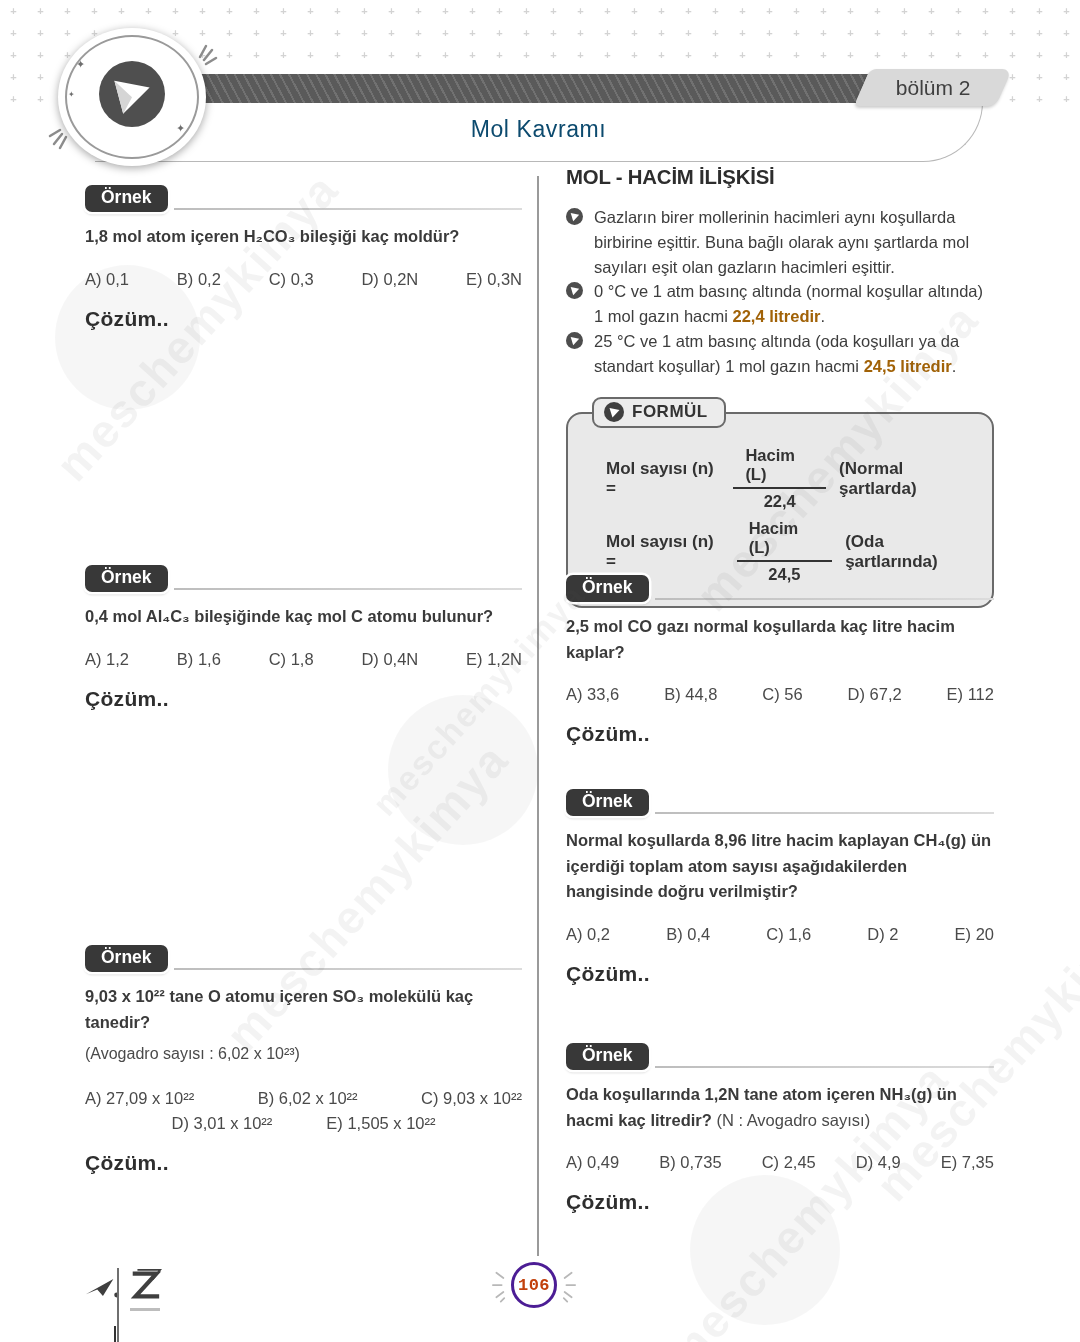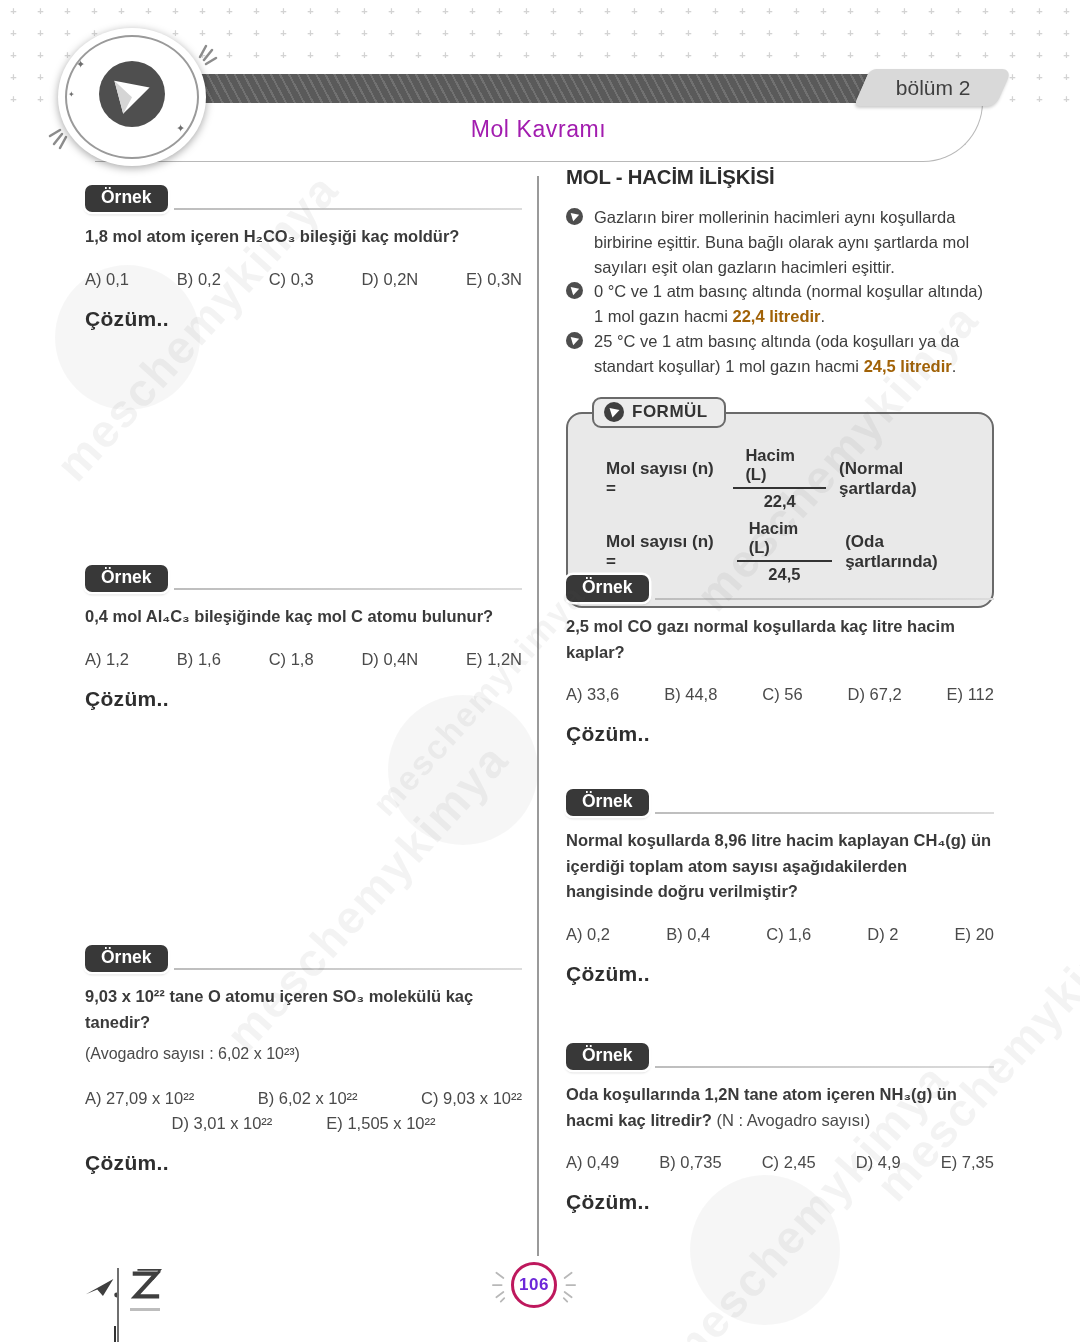--- a/index.html
+++ b/index.html
@@ -10,21 +10,21 @@
   
   .dots { position:absolute; top:0; left:0; width:1080px; height:110px; overflow:hidden;
           display:flex; flex-wrap:wrap; align-content:flex-start; z-index:0; }
   .dots span { width:27px; height:22px; color:#d3d3d3; font-size:11px; line-height:22px;
                text-align:center; font-weight:bold; }
 
   
   .title-band { position:absolute; left:95px; top:100px; width:888px; height:62px; background:#fff;
                 border-bottom:1.5px solid #b8b8b8; border-right:1.5px solid #b8b8b8;
                 border-bottom-right-radius:60px; z-index:1; text-align:center; }
-  .title-band .pt { display:inline-block; margin-top:16px; font-size:23px; color:#a21caf; letter-spacing:.6px; }
+  .title-band .pt { display:inline-block; margin-top:16px; font-size:23px; color:#0c4a6e; letter-spacing:.6px; }
   .banner-bar { position:absolute; left:140px; top:74px; width:728px; height:29px; z-index:2;
                 background:repeating-linear-gradient(62deg, rgba(255,255,255,.14) 0 2px, rgba(0,0,0,0) 2px 8px), #5a5a5a;
                 box-shadow:0 3px 4px rgba(0,0,0,.18);
                 clip-path:polygon(0 0,100% 0,calc(100% - 12px) 100%,0 100%); }
   .chapter-tab { position:absolute; left:862px; top:69px; width:142px; height:37px; z-index:2;
                  background:#d9d9d9; transform:skewX(-24deg); border-radius:6px 10px 8px 6px;
                  box-shadow:0 2px 3px rgba(0,0,0,.2); display:flex; align-items:center; justify-content:center; }
   .chapter-tab .ct { transform:skewX(24deg); font-size:21px; color:#3f3f3f; }
 
   
@@ -79,23 +79,23 @@
         transform:rotate(-48deg); letter-spacing:2px; white-space:nowrap; z-index:5; pointer-events:none; }
   .wm.small { font-size:34px; }
   .wm-circle { position:absolute; border-radius:50%; background:rgba(0,0,0,.035); z-index:0; pointer-events:none; }
 
   
   .footer-vline { position:absolute; left:117px; top:1268px; width:1.5px; height:74px; background:#6f6f6f; z-index:2; }
   .plane { position:absolute; left:84px; top:1274px; z-index:2; }
   .zlogo { position:absolute; left:128px; top:1268px; z-index:2; }
   .zlogo .zbar { width:30px; height:3px; background:#bdbdbd; margin:2px auto 0; }
   .page-badge { position:absolute; left:492px; top:1262px; display:flex; align-items:center; gap:5px; z-index:2; }
-  .pn-circle { width:46px; height:46px; border:3px solid #be185d; border-radius:50%;
+  .pn-circle { width:46px; height:46px; border:3px solid #4c1d95; border-radius:50%;
                display:flex; align-items:center; justify-content:center;
-               font-size:17px; font-weight:bold; color:#6d28d9; letter-spacing:.5px; }
+               font-size:17px; font-weight:bold; color:#c2410c; letter-spacing:.5px;font-family:Liberation Mono, monospace; }
   .crop-mark { position:absolute; left:114px; top:1326px; width:2px; height:16px; background:#333; z-index:2; }
 </style>
 </head>
 <body>
 
 <div class="page">
 
   <div class="dots">
       <span>+</span>
       <span>+</span>

